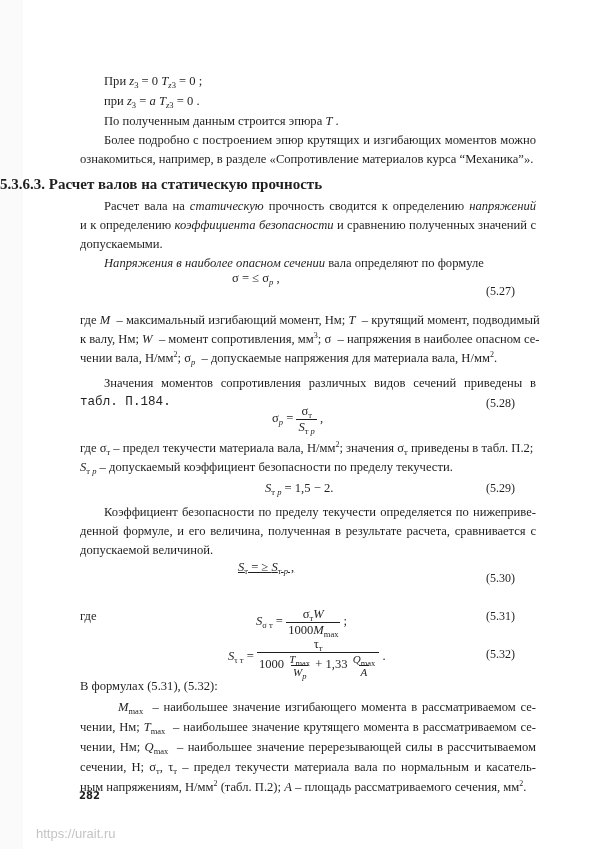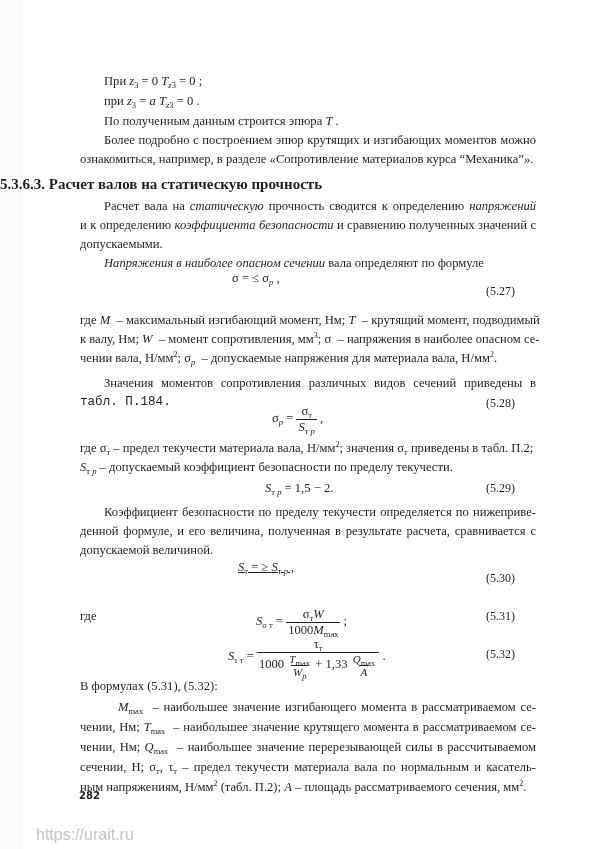--- a/index.html
+++ b/index.html
@@ -30,21 +30,21 @@
   .frac .num { padding: 0 2px; line-height: 15px; }
   .frac .den { border-top: 1px solid #1f1f1f; padding: 0 2px; line-height: 15px; }
   .sqrt { border-top: 1px solid #1f1f1f; padding-left: 1px; }
   .rad { font-size: 15px; }
   .pagenum {
     position: absolute; left: 79px; top: 790px;
     font-family: "DejaVu Sans", sans-serif; font-weight: bold; font-size: 10px; color: #222;
   }
   .url {
     position: absolute; left: 36px; top: 826px;
-    font-family: "Liberation Sans", sans-serif; font-size: 16px; color: #c4c4c4;
+    font-family: "Liberation Sans", sans-serif; font-size: 13px; color: #c4c4c4;
   }
 </style>
 </head>
 <body>
 
 <div class="page"></div>
 
 <div class="ln" style="left:104px;top:74px;">При <i>z</i><sub>3</sub> = 0 <i>T</i><sub><i>z</i>3</sub> = 0 ;</div>
 <div class="ln" style="left:104px;top:94px;">при <i>z</i><sub>3</sub> = <i>a</i> <i>T</i><sub><i>z</i>3</sub> = 0 .</div>
 <div class="ln" style="left:104px;top:114px;"><span>По полученным данным строится эпюра </span><i>T</i><span> .</span></div>

